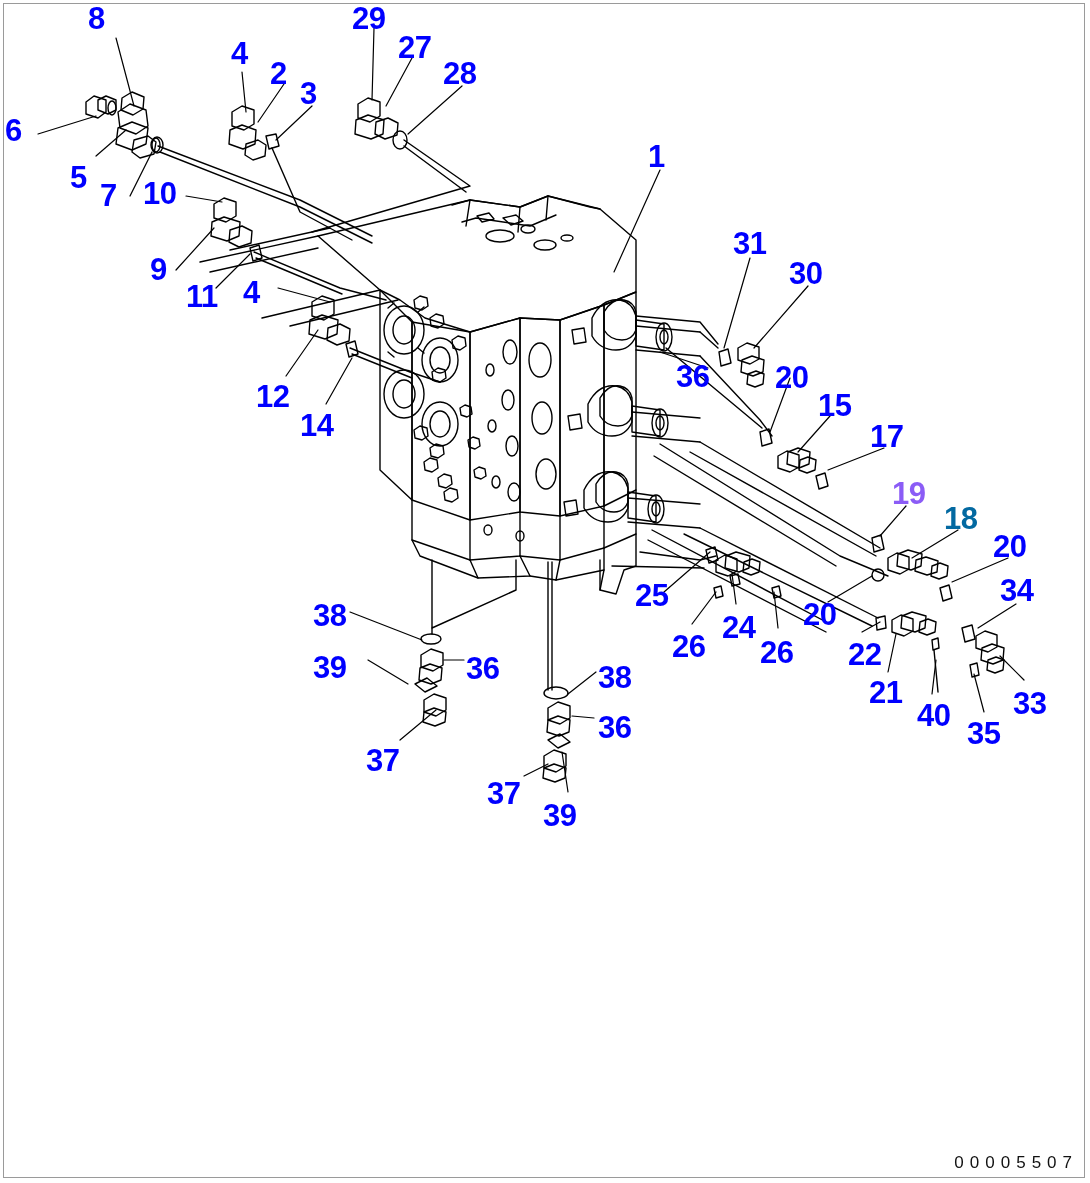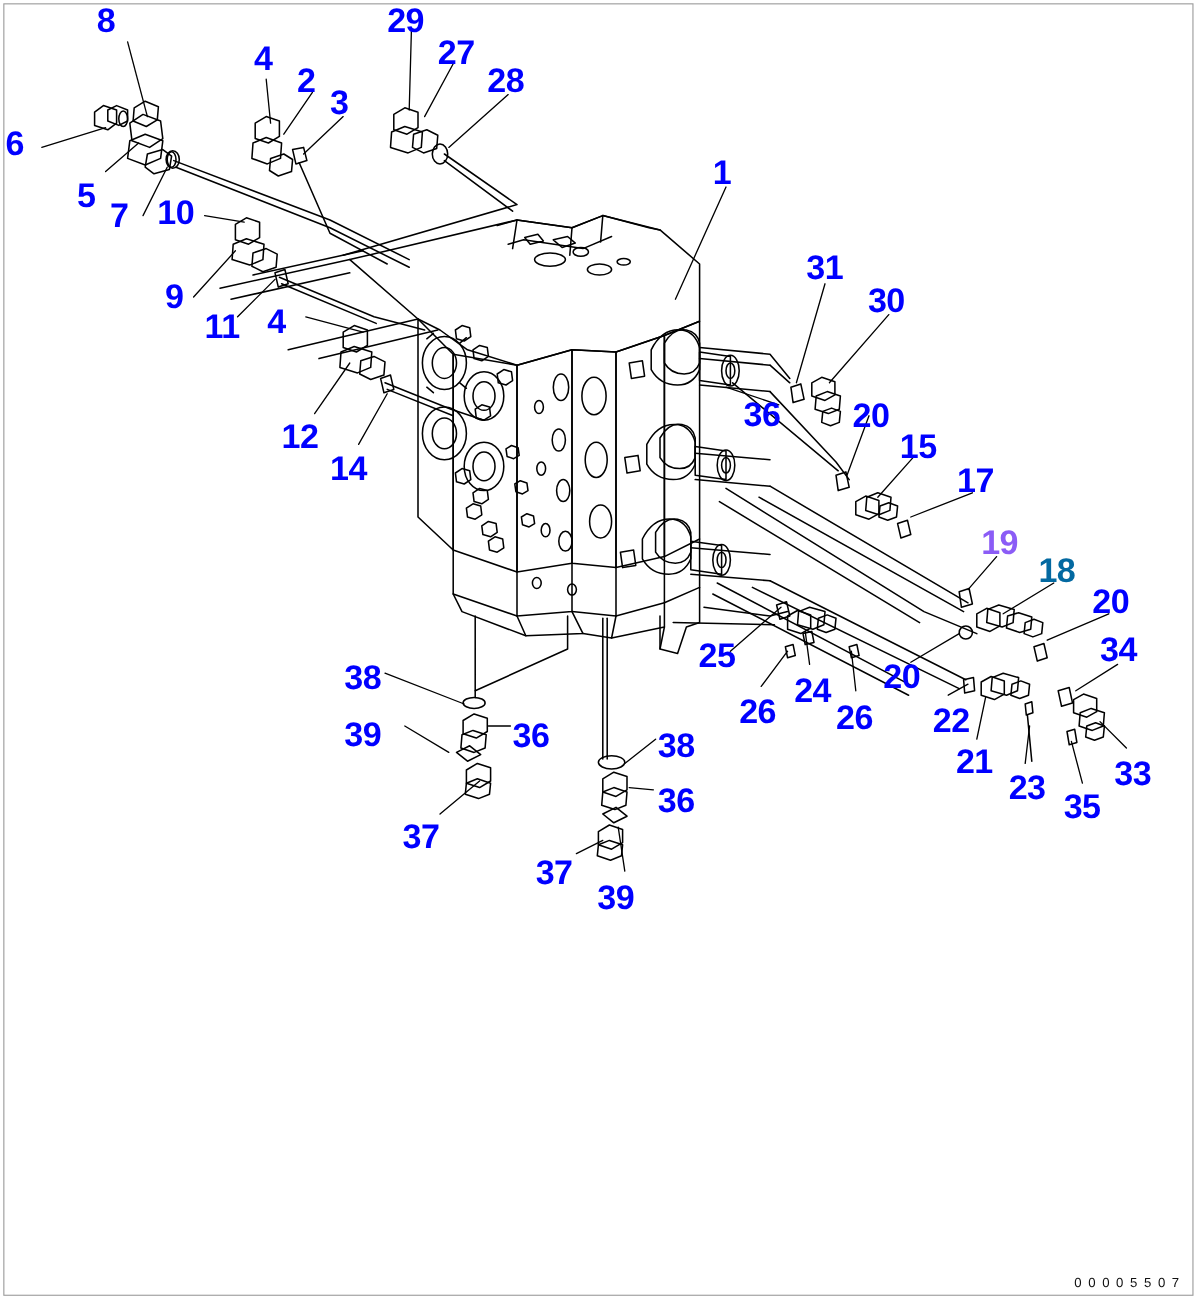--- a/index.html
+++ b/index.html
@@ -31,21 +31,21 @@
     line-height:31px;
     letter-spacing:-0.5px;
     white-space:nowrap;
     -webkit-font-smoothing:none;
   }
   #footer-code{
     position:absolute;
     right:12px;bottom:10px;
     color:#111;
     font-family:"Liberation Sans",sans-serif;
-    font-size:12px;
+    font-size:17px;
     letter-spacing:6px;
     white-space:nowrap;
   }
 </style>
 </head>
 <body>
 
 <div id="page">
 
   <div id="frame"></div>
@@ -431,21 +431,21 @@
       <div class="callout" style="left: 944px; top: 503px; color: #0369a1;">18</div>
       <div class="callout" style="left: 993px; top: 531px; color: rgb(0, 0, 255);">20</div>
       <div class="callout" style="left: 1000px; top: 575px; color: rgb(0, 0, 255);">34</div>
       <div class="callout" style="left: 635px; top: 580px; color: rgb(0, 0, 255);">25</div>
       <div class="callout" style="left: 672px; top: 631px; color: rgb(0, 0, 255);">26</div>
       <div class="callout" style="left: 722px; top: 612px; color: rgb(0, 0, 255);">24</div>
       <div class="callout" style="left: 760px; top: 637px; color: rgb(0, 0, 255);">26</div>
       <div class="callout" style="left: 803px; top: 599px; color: rgb(0, 0, 255);">20</div>
       <div class="callout" style="left: 848px; top: 639px; color: rgb(0, 0, 255);">22</div>
       <div class="callout" style="left: 869px; top: 677px; color: rgb(0, 0, 255);">21</div>
-      <div class="callout" style="left: 917px; top: 700px; color: rgb(0, 0, 255);">23</div>
+      <div class="callout" style="left: 917px; top: 700px; color: rgb(0, 0, 255);">40</div>
       <div class="callout" style="left: 967px; top: 718px; color: rgb(0, 0, 255);">35</div>
       <div class="callout" style="left: 1013px; top: 688px; color: rgb(0, 0, 255);">33</div>
       <div class="callout" style="left: 313px; top: 600px; color: rgb(0, 0, 255);">38</div>
       <div class="callout" style="left: 313px; top: 652px; color: rgb(0, 0, 255);">39</div>
       <div class="callout" style="left: 466px; top: 653px; color: rgb(0, 0, 255);">36</div>
       <div class="callout" style="left: 366px; top: 745px; color: rgb(0, 0, 255);">37</div>
       <div class="callout" style="left: 598px; top: 662px; color: rgb(0, 0, 255);">38</div>
       <div class="callout" style="left: 598px; top: 712px; color: rgb(0, 0, 255);">36</div>
       <div class="callout" style="left: 487px; top: 778px; color: rgb(0, 0, 255);">37</div>
       <div class="callout" style="left: 543px; top: 800px; color: rgb(0, 0, 255);">39</div>

